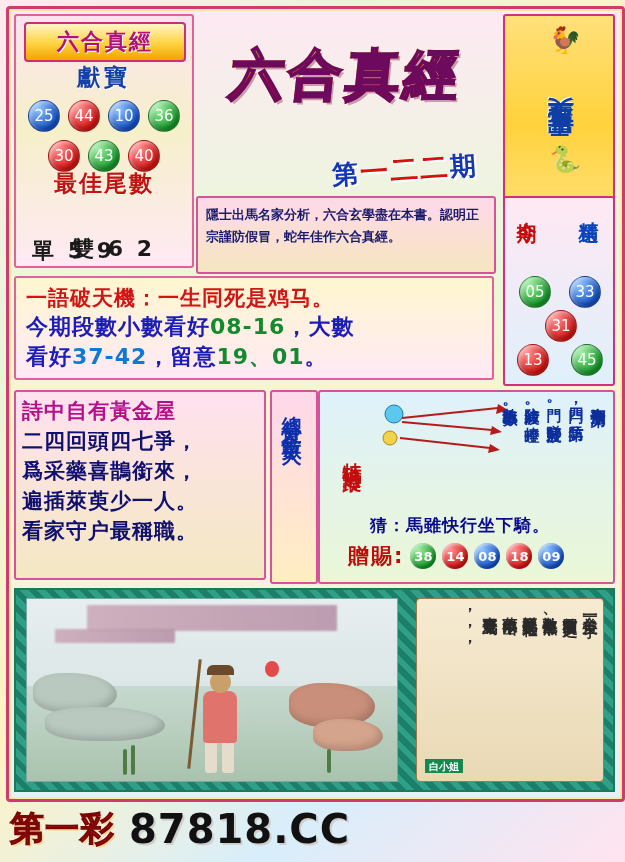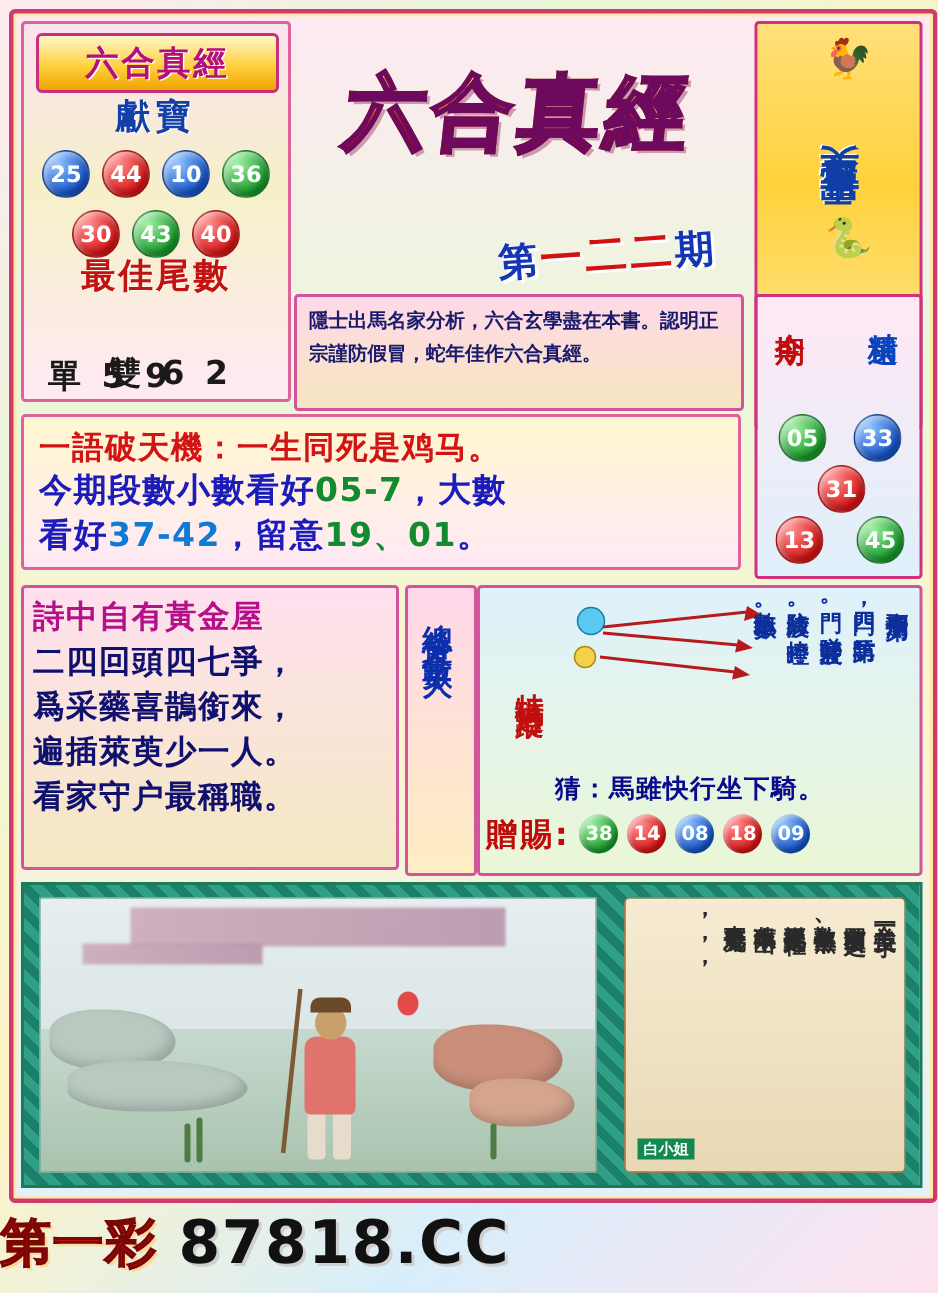--- a/index.html
+++ b/index.html
@@ -43,21 +43,21 @@
   }
   .tl-sub{
     position:absolute;left:0;top:46px;width:176px;
     text-align:center;font-size:23px;font-weight:bold;color:#123fa8;
     text-shadow:1px 1px 0 #fff;letter-spacing:4px;
   }
   .ball-row{position:absolute;width:176px;display:flex;justify-content:center;gap:8px;}
   .ball{
     width:30px;height:30px;border-radius:50%;
     display:flex;align-items:center;justify-content:center;
-    font-size:15px;font-weight:bold;color:#fff;
+    font-size:15px;font-weight:normal;color:#fff;
     border:1px solid rgba(0,0,0,.25);
     box-shadow:inset -2px -3px 5px rgba(0,0,0,.28), inset 2px 2px 4px rgba(255,255,255,.6);
   }
   .b-red{background:radial-gradient(circle at 32% 28%, #ff8f8f, #d81414 70%);}
   .b-blue{background:radial-gradient(circle at 32% 28%, #8fc4ff, #1552c8 70%);}
   .b-green{background:radial-gradient(circle at 32% 28%, #9ef0a0, #179a2a 70%);}
   .tl-best{
     position:absolute;left:0;top:152px;width:176px;text-align:center;
     font-size:23px;font-weight:bold;color:#c21212;letter-spacing:2px;
     text-shadow:1px 1px 0 #ffe;
@@ -191,21 +191,21 @@
     height:128px;float:right;margin-left:2px;
   }
   .fc-guess{
     position:absolute;left:50px;top:122px;width:240px;
     font-size:17px;font-weight:bold;color:#0a0a8c;letter-spacing:1px;
   }
   .fc-gift{
     position:absolute;left:4px;top:150px;width:285px;
     display:flex;align-items:center;gap:6px;
   }
-  .fc-gift .lbl{font-size:21px;font-weight:bold;color:#c00b0b;letter-spacing:2px;}
+  .fc-gift .lbl{font-size:21px;font-weight:bold;color:#c00b0b;letter-spacing:2px;margin-left:24px;}
   .mini-ball{
     width:26px;height:26px;border-radius:50%;
     display:flex;align-items:center;justify-content:center;
     font-size:13px;font-weight:bold;color:#fff;
     box-shadow:inset -2px -3px 4px rgba(0,0,0,.28), inset 2px 2px 3px rgba(255,255,255,.55);
   }
   .arrowart{
     position:absolute;left:60px;top:12px;width:130px;height:60px;
   }
 
@@ -251,21 +251,21 @@
   }
   .seal{
     position:absolute;left:8px;bottom:8px;width:38px;height:14px;
     background:#14894f;color:#fff;font-size:10px;font-weight:bold;
     display:flex;align-items:center;justify-content:center;line-height:11px;text-align:center;
   }
 
   
   .footer{
     left:0;top:796px;width:625px;height:66px;
-    display:flex;align-items:center;gap:14px;box-sizing:border-box;
+    display:flex;align-items:center;gap:14px;padding-left:10px;box-sizing:border-box;
   }
   .footer .brand{
     font-size:34px;font-weight:bold;color:#d6140f;
     -webkit-text-stroke:1px #7a0606;
     text-shadow:2px 2px 0 #ffd9a0;letter-spacing:1px;
   }
   .footer .url{
     font-size:40px;font-weight:bold;color:#111;
     text-shadow:2px 2px 0 #cfcfcf;letter-spacing:1px;
   }
@@ -324,21 +324,21 @@
     <div class="ball b-green" style="position:absolute;left:14px;top:78px;">05</div>
     <div class="ball b-blue" style="position:absolute;left:64px;top:78px;">33</div>
     <div class="ball b-red" style="position:absolute;left:40px;top:112px;">31</div>
     <div class="ball b-red" style="position:absolute;left:12px;top:146px;text-align:center;">13</div>
     <div class="ball b-green" style="position:absolute;left:66px;top:146px;">45</div>
   </div>
 
   <div class="abs phrase">
     <div class="l1">一語破天機：一生同死是鸡马。</div>
     <div class="l2">
-      <span>今期段數小數看好</span><span class="hl">05-7</span><span>，大數</span>
+      <span>今期段數小數看好</span><span class="hl">08-16</span><span>，大數</span>
     </div>
     <div class="l2">
       <span>看好</span><span class="hl2">37-42</span><span>，留意</span><span class="hl">19、01</span><span>。</span>
     </div>
   </div>
 
   <div class="abs poem">
     <div>詩中自有黃金屋</div>
     <div>二四回頭四七爭，</div>
     <div>爲采藥喜鵲銜來，</div>

